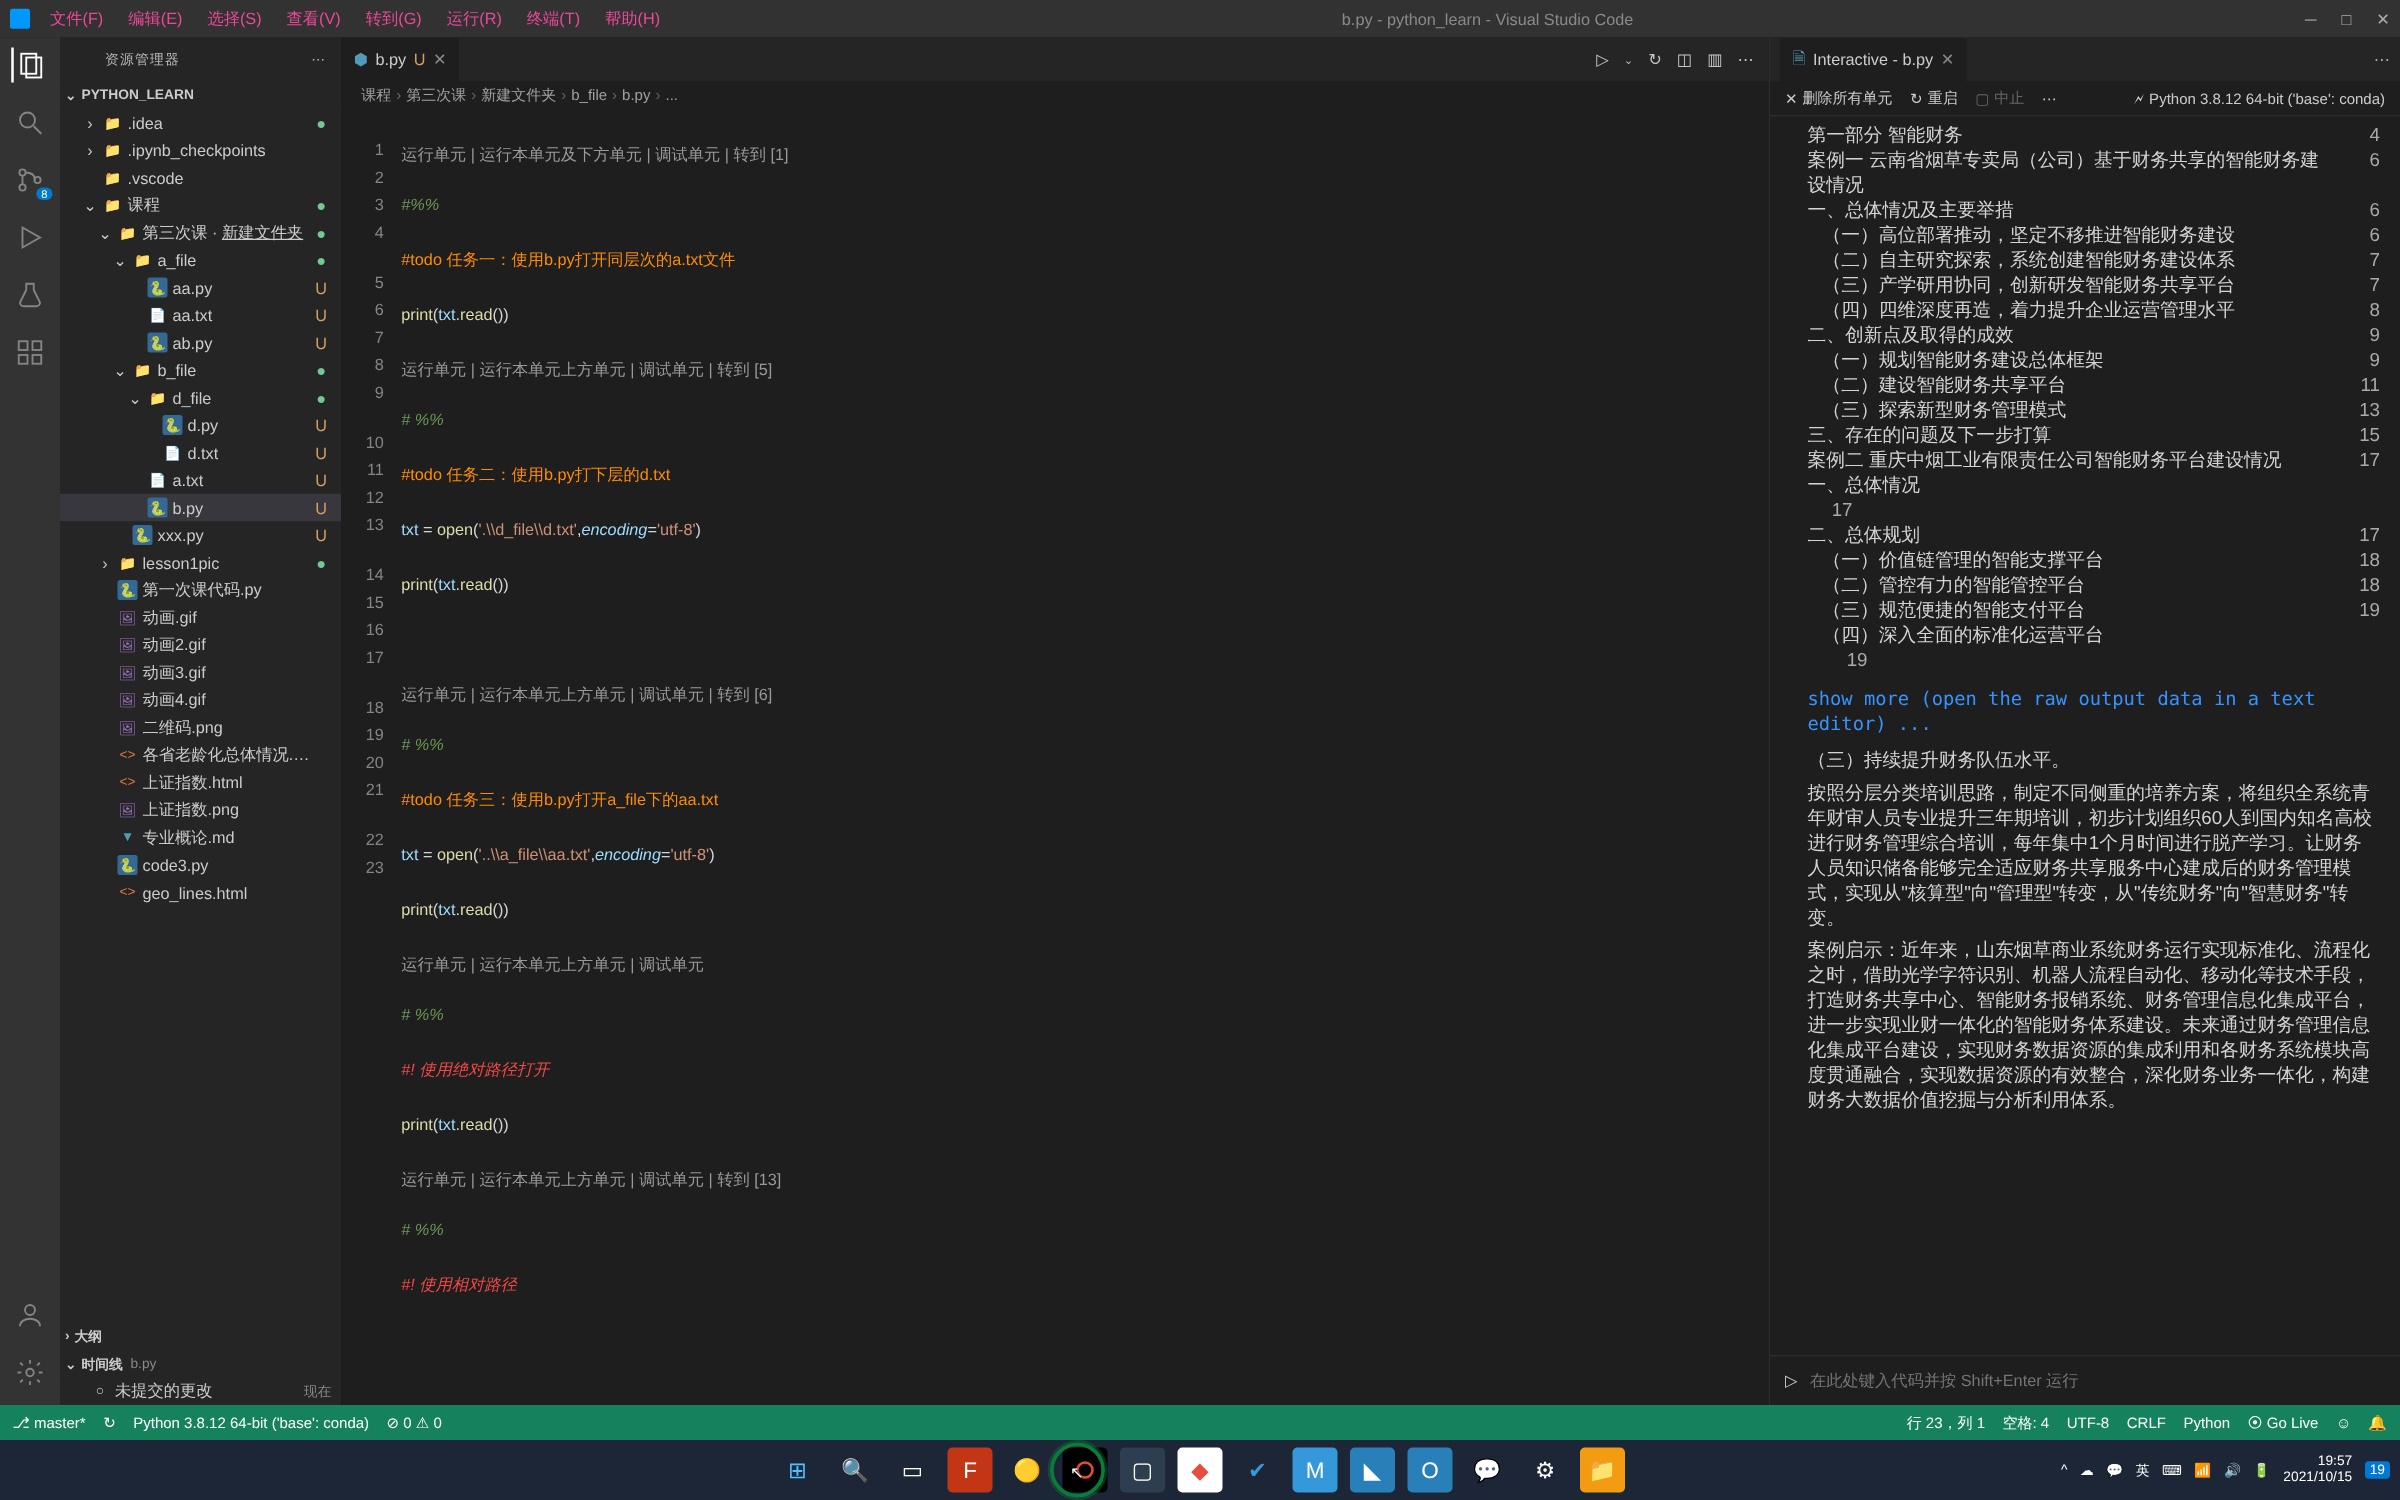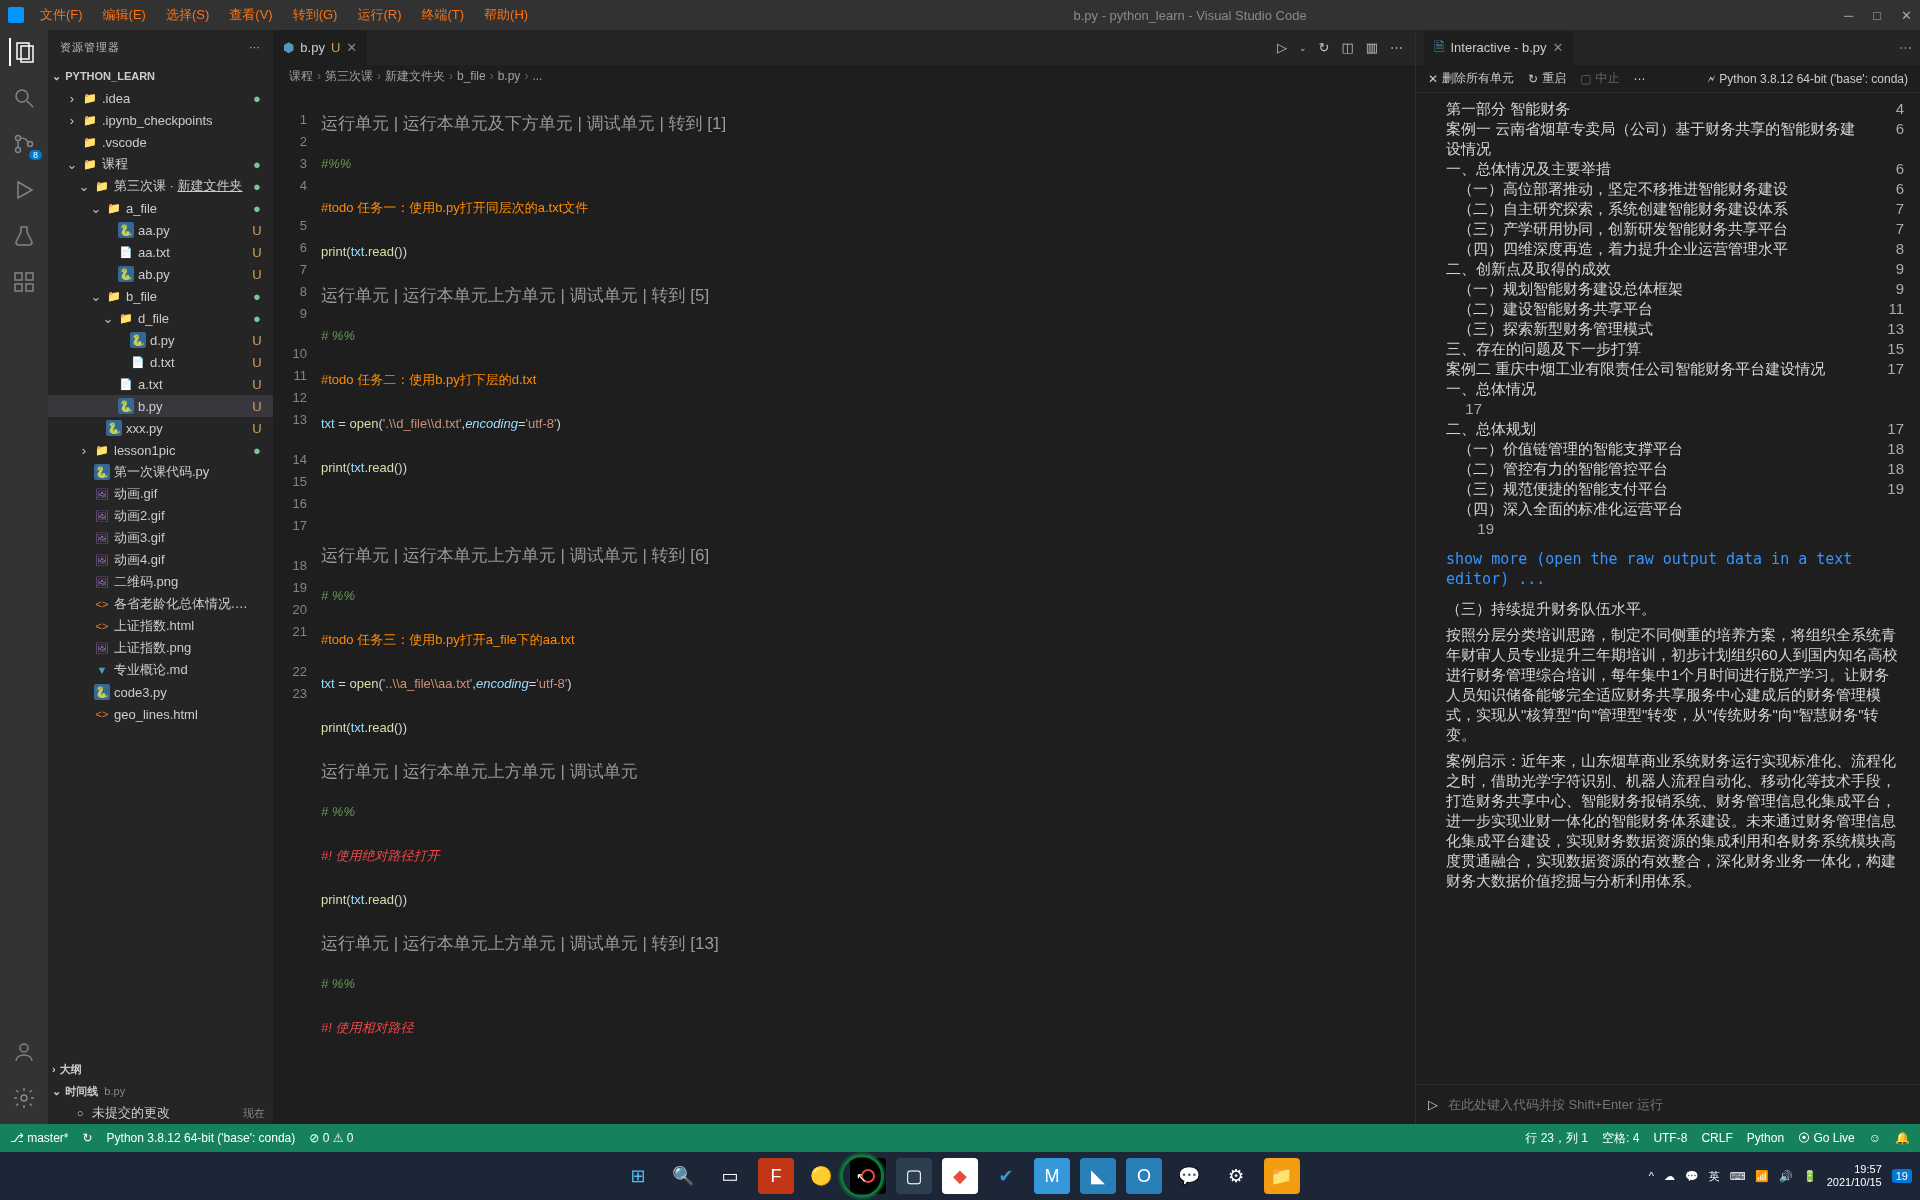--- a/index.html
+++ b/index.html
@@ -2,40 +2,40 @@
 <html><head>
 <meta charset="utf-8">
 <style>
 * { margin:0; padding:0; box-sizing:border-box; font-family:"Segoe UI","Microsoft YaHei",sans-serif; }
 body { background:#1e1e1e; color:#cccccc; width:1920px; height:1200px; overflow:hidden; font-size:13px; position:relative; }
 
 
 .titlebar { height:30px; background:#323233; display:flex; align-items:center; padding:0 8px; }
 .titlebar .logo { width:16px; height:16px; margin-right:8px; background:#0098ff; border-radius:2px; }
 .menu { display:flex; gap:4px; }
-.menu span { padding:4px 8px; color:#f97316; cursor:pointer; }
+.menu span { padding:4px 8px; color:#ec4899; cursor:pointer; }
 .titlebar .title { flex:1; text-align:center; color:#8a8a8a; }
 .winbtns { display:flex; gap:20px; color:#aaa; }
 .winbtns span { cursor:pointer; }
 
 
 .main { display:flex; height:calc(100% - 30px - 28px - 48px); }
 
 
 .activitybar { width:48px; background:#333333; display:flex; flex-direction:column; align-items:center; padding-top:8px; gap:18px; }
 .activitybar .act { width:28px; height:28px; display:flex; align-items:center; justify-content:center; color:#858585; cursor:pointer; }
 .activitybar .act.active { color:#fff; border-left:2px solid #fff; margin-left:-2px; padding-left:2px; }
 .activitybar svg { width:24px; height:24px; }
 .activitybar .bottom { margin-top:auto; margin-bottom:12px; display:flex; flex-direction:column; gap:18px; align-items:center;}
 .badge { position:relative; }
 .badge::after { content:attr(data-badge); position:absolute; bottom:-2px; right:-4px; background:#007acc; color:#fff; border-radius:8px; font-size:9px; padding:0 4px; }
 
 
 .sidebar { width:225px; background:#252526; display:flex; flex-direction:column; overflow:hidden;}
-.sidebar-header { height:35px; display:flex; align-items:center; justify-content:space-between; padding:0 12px; color:#bbbbbb; font-size:11px; letter-spacing:1px; }
+.sidebar-header { height:35px; display:flex; align-items:center; justify-content:space-between; padding:0 12px; color:#bbbbbb; font-size:11px; letter-spacing:1px;margin-left:24px; }
 .sidebar-header .more { color:#bbb; cursor:pointer; }
 .section-head { height:22px; background:#252526; display:flex; align-items:center; padding:0 4px; font-size:11px; font-weight:bold; color:#ccc; cursor:pointer; }
 .section-head .chev { margin-right:4px; }
 .tree { flex:1; overflow:auto; font-size:13px; }
 .tree-item { height:22px; display:flex; align-items:center; padding-right:8px; cursor:pointer; position:relative;}
 .tree-item.selected { background:#37373d; }
 .tree-item .chev { width:12px; display:inline-block; text-align:center; color:#c5c5c5;}
 .tree-item .ico { width:16px; height:16px; margin:0 4px; display:inline-flex; align-items:center; justify-content:center; font-size:11px;}
 .tree-item .label { flex:1; white-space:nowrap; overflow:hidden; text-overflow:ellipsis; }
 .tree-item .status { width:16px; text-align:center; }
@@ -56,21 +56,21 @@
 .tab .close { color:#888; cursor:pointer; }
 .tab-actions { margin-left:auto; display:flex; align-items:center; gap:12px; padding:0 12px; color:#c5c5c5; }
 .tab-actions span { cursor:pointer; }
 .breadcrumb { height:22px; display:flex; align-items:center; padding:0 16px; font-size:12px; color:#a0a0a0; gap:4px; }
 .breadcrumb .sep { color:#666; }
 .code-area { flex:1; display:flex; overflow:hidden; position:relative;}
 .gutter { width:48px; text-align:right; padding-right:14px; color:#858585; font-family:Consolas,monospace; font-size:13px; line-height:22px; padding-top:4px;}
 .gutter div { height:22px; }
 .gutter .lens { height:18px; }
 .code { flex:1; font-family:Consolas,"Microsoft YaHei",monospace; font-size:13px; line-height:22px; padding-top:4px; white-space:pre; position:relative;}
-.code .lens { height:18px; font-size:17px; color:#999999; }
+.code .lens { height:18px; font-size:13px; color:#999999; }
 .code .line { height:22px; }
 .c-todo { color:#ff8c00; }
 .c-err { color:#f44747; font-style:italic;}
 .c-var { color:#9cdcfe; }
 .c-func { color:#dcdcaa; }
 .c-str { color:#ce9178; }
 .c-op { color:#d4d4d4; }
 .c-param { color:#9cdcfe; font-style:italic;}
 .c-pct { color:#6a9955; font-style:italic;}
 .minimap { position:absolute; right:0; top:0; width:60px; height:100%; background:#1e1e1e; opacity:0.6; padding:4px; font-size:2px; line-height:3px; color:#888; overflow:hidden;}

